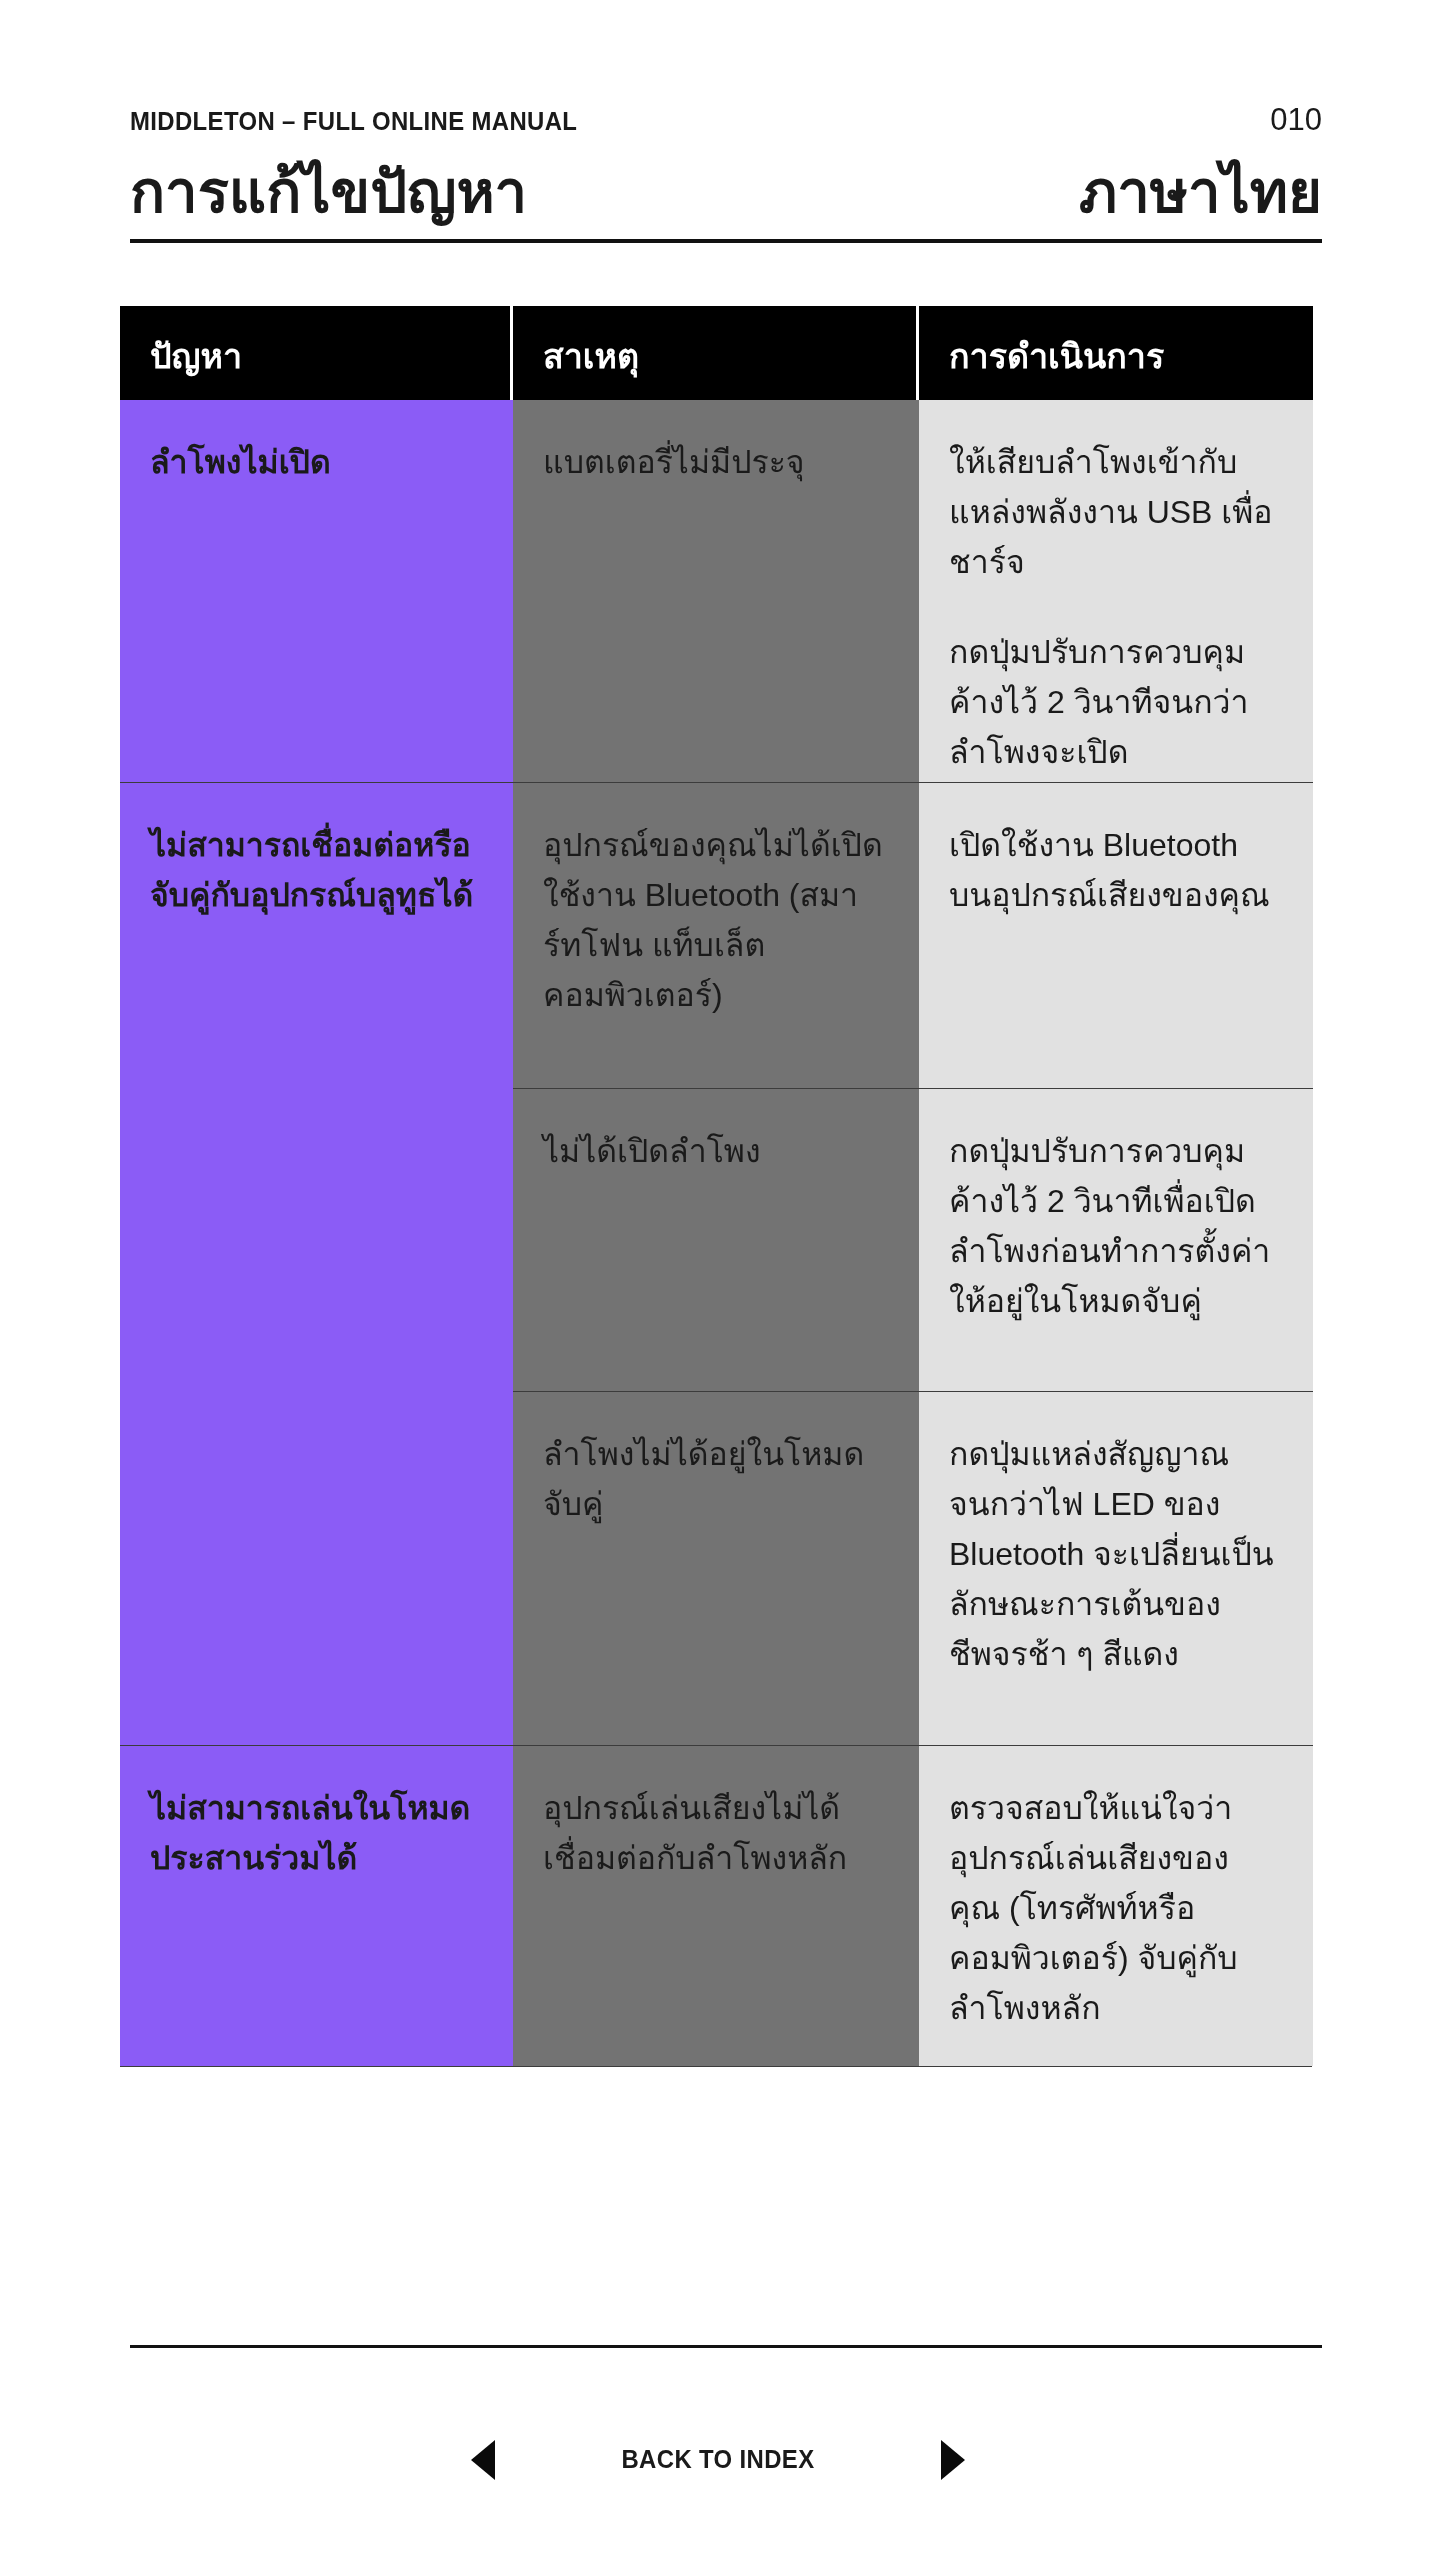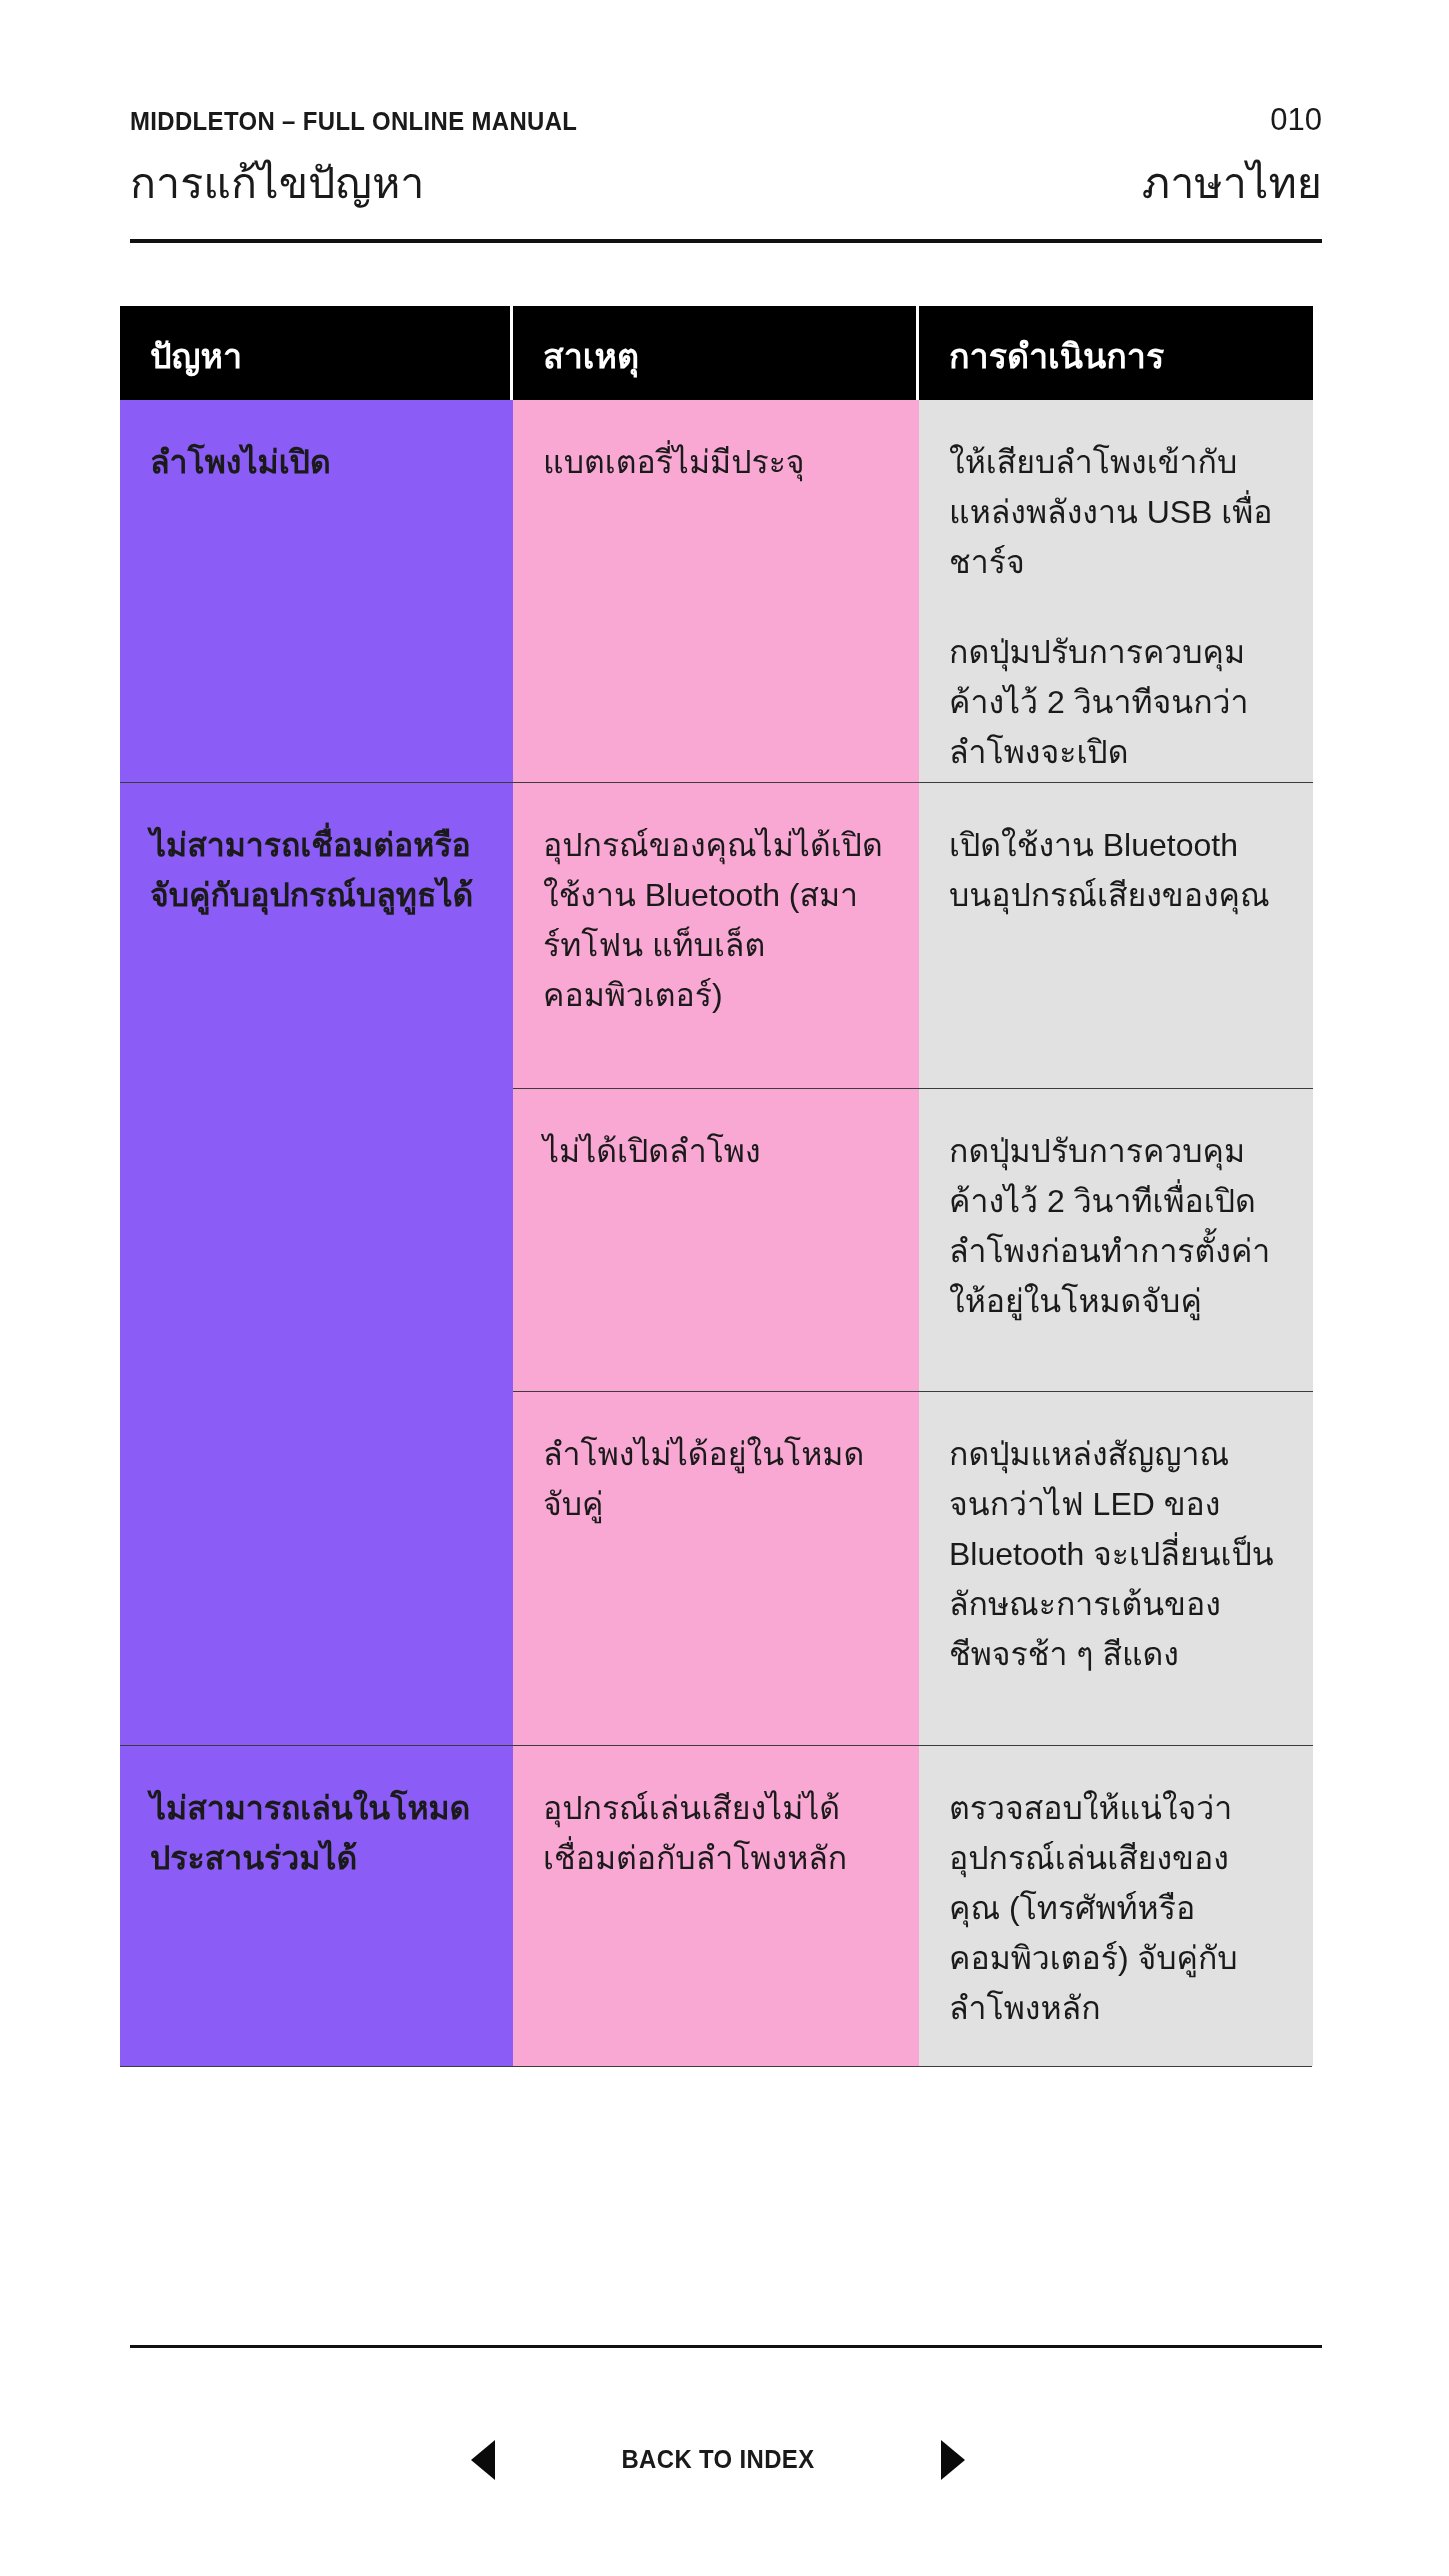--- a/index.html
+++ b/index.html
@@ -24,21 +24,21 @@
     transform: scaleX(0.92); transform-origin: left center;
   }
   .page-number { font-size: 31px; font-weight: 400; }
 
   
   .title-row {
     position: absolute;
     left: 130px; right: 127px; top: 160px;
     display: flex; justify-content: space-between; align-items: baseline;
   }
-  .page-title, .language-label { font-size: 43px; font-weight: 400; line-height: 1.1; }
+  .page-title, .language-label { font-size: 58px; font-weight: 700; line-height: 1.1; }
 
   .title-rule {
     position: absolute;
     left: 130px; right: 127px; top: 239px;
     height: 4.2px; background: #111111;
   }
 
   
   .trouble-table {
     position: absolute;
@@ -61,21 +61,21 @@
   .th-gap { border-right: 3.3px solid #ffffff; }
 
   .td {
     padding: 37px 35px 0 30px;
     font-size: 32px; line-height: 50px;
   }
   .td p { margin: 0; }
   .td p + p { margin-top: 40px; }
 
   .col-problem { background: #8b5cf6; font-weight: 700; }
-  .col-cause   { background: #f9a8d4; }
+  .col-cause   { background: #737373; }
   .col-action  { background: #e1e1e1; }
 
   .sep-top { border-top: 1.7px solid #3c3c3c; }      
   .subsep-top { border-top: 1.7px solid #3c3c3c; }   
 
   
   .h1 { grid-column: 1; grid-row: 1; }
   .h2 { grid-column: 2; grid-row: 1; }
   .h3 { grid-column: 3; grid-row: 1; }
   .r1p { grid-column: 1; grid-row: 2; }

